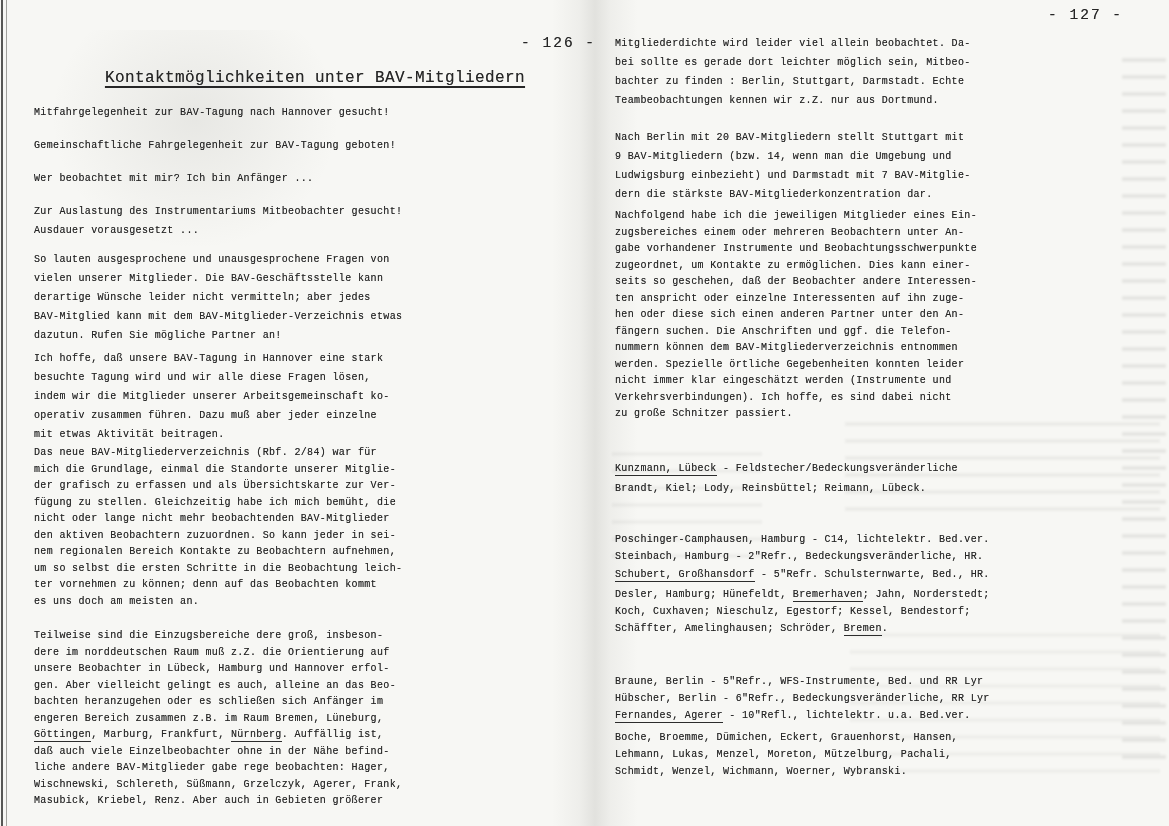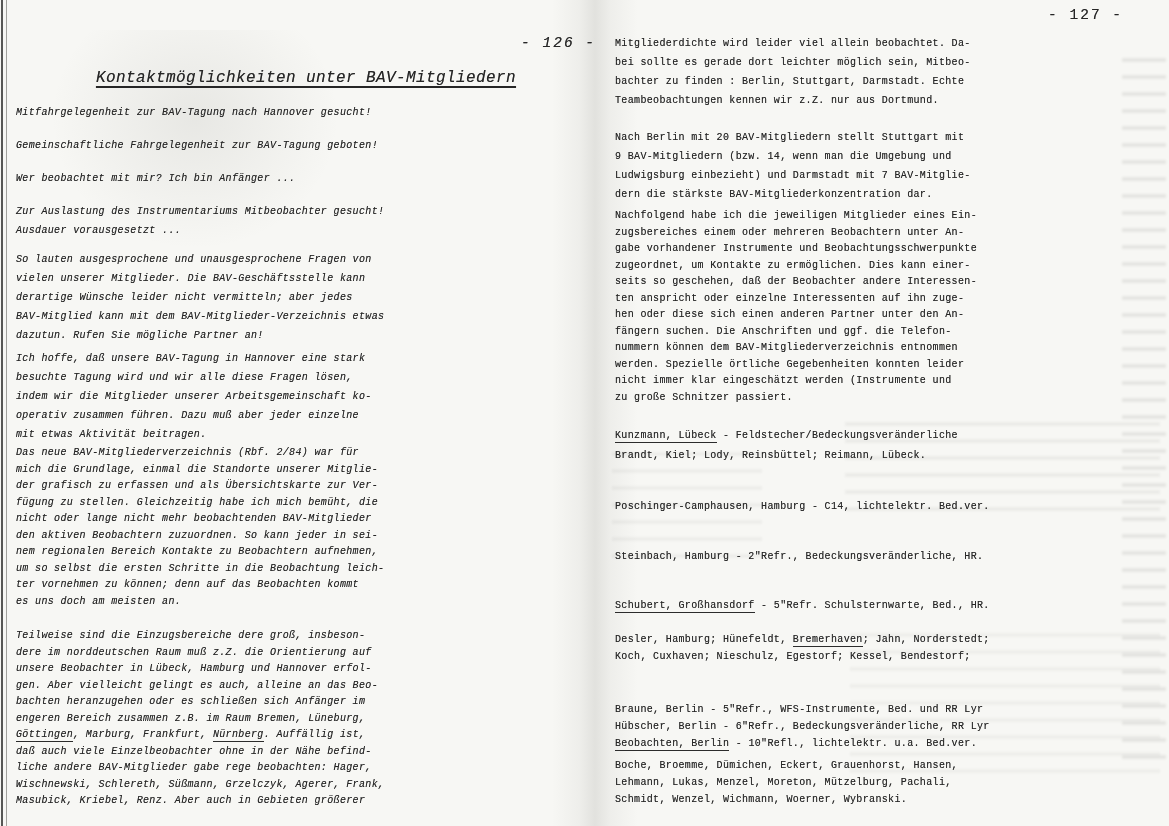--- a/index.html
+++ b/index.html
@@ -30,45 +30,45 @@
   .ghost-right   { left: 1122px; top: 58px;  width: 44px;  height: 710px; opacity: .20; }
   .ghost-mid     { left: 845px;  top: 422px; width: 315px; height: 102px; opacity: .13; }
   .ghost-leftcol { left: 612px;  top: 452px; width: 150px; height: 112px; opacity: .11; }
   .ghost-bottom  { left: 850px;  top: 633px; width: 310px; height: 146px; opacity: .10; }
   .blob {
     position: absolute; left: 50px; top: 30px; width: 290px; height: 220px; pointer-events: none;
     background: radial-gradient(ellipse at 50% 40%, rgba(120,120,112,.12), rgba(120,120,112,0) 70%);
   }
   
   .page { position: absolute; top: 0; bottom: 0; }
-  .page-left  { left: 0;     width: 596px; padding-left: 16px; box-sizing: border-box; font-style: italic; }
+  .page-left  { left: 0;     width: 596px; padding-left: 34px; box-sizing: border-box; }
   .page-right { left: 596px; width: 573px; padding-left: 19px; box-sizing: border-box; }
   .pagenum {
     text-align: right; font-size: 14.5px; letter-spacing: 2px;
     height: 19px; line-height: 19px;
     text-shadow: 0 0 .4px rgba(20,20,20,.55);
   }
   .page-left  .pagenum { margin-top: 34px; }
   .page-right .pagenum { margin-top: 6px; margin-right: 46px; }
   .heading {
     text-align: center; margin-top: 16px; font-size: 16px; letter-spacing: .4px;
     text-decoration: underline; text-underline-offset: 4px;
     text-decoration-thickness: 1.5px;
     text-shadow: 0 0 .4px rgba(20,20,20,.55);
   }
   .para { font-size: 10px; letter-spacing: .35px; text-shadow: 0 0 .4px rgba(20,20,20,.5); }
   .tline { white-space: pre; }
   .lh19  .tline { height: 19px;   line-height: 19px; }
   .lh165 .tline { height: 16.5px; line-height: 16.5px; }
-  .lh175 .tline { height: 17.5px; line-height: 17.5px; margin-top: 32px; }
+  .lh175 .tline { height: 17.5px; line-height: 17.5px; }
   .lh17  .tline { height: 17px;   line-height: 17px; }
   .tline .u { border-bottom: 1.5px solid #2c2c2c; padding-bottom: 1px; }
-  .mt1{margin-top:1px} .mt3{margin-top:16px} .mt4{margin-top:4px} .mt5{margin-top:5px}
+  .mt1{margin-top:1px} .mt3{margin-top:3px} .mt4{margin-top:4px} .mt5{margin-top:5px}
   .mt6{margin-top:18px} .mt9{margin-top:9px} .mt10{margin-top:10px} .mt14{margin-top:14px}
-  .mt16{margin-top:16px} .mt32{margin-top:20px} .mt33{margin-top:33px} .mt36{margin-top:36px}
+  .mt16{margin-top:16px} .mt32{margin-top:36px} .mt33{margin-top:33px} .mt36{margin-top:36px}
 </style>
 </head>
 <body>
 
 <div class="stage">
 
   <div class="blob"></div>
   <div class="ghost ghost-right"></div>
   <div class="ghost ghost-mid"></div>
   <div class="ghost ghost-leftcol"></div>
@@ -153,41 +153,43 @@
         <div class="tline"><span>zugsbereiches einem oder mehreren Beobachtern unter An-</span></div>
         <div class="tline"><span>gabe vorhandener Instrumente und Beobachtungsschwerpunkte</span></div>
         <div class="tline"><span>zugeordnet, um Kontakte zu ermöglichen. Dies kann einer-</span></div>
         <div class="tline"><span>seits so geschehen, daß der Beobachter andere Interessen-</span></div>
         <div class="tline"><span>ten anspricht oder einzelne Interessenten auf ihn zuge-</span></div>
         <div class="tline"><span>hen oder diese sich einen anderen Partner unter den An-</span></div>
         <div class="tline"><span>fängern suchen. Die Anschriften und ggf. die Telefon-</span></div>
         <div class="tline"><span>nummern können dem BAV-Mitgliederverzeichnis entnommen</span></div>
         <div class="tline"><span>werden. Spezielle örtliche Gegebenheiten konnten leider</span></div>
         <div class="tline"><span>nicht immer klar eingeschätzt werden (Instrumente und</span></div>
+        <div class="tline"><span>Verkehrsverbindungen). Ich hoffe, es sind dabei nicht</span></div>
         <div class="tline"><span>zu große Schnitzer passiert.</span></div>
       </div>
     <div class="para lh19 mt32">
         <div class="tline"><span class="u">Kunzmann, Lübeck</span><span> - Feldstecher/Bedeckungsveränderliche</span></div>
       </div>
     <div class="para lh19 mt1">
         <div class="tline"><span>Brandt, Kiel; Lody, Reinsbüttel; Reimann, Lübeck.</span></div>
       </div>
     <div class="para lh175 mt33">
         <div class="tline"><span>Poschinger-Camphausen, Hamburg - C14, lichtelektr. Bed.ver.</span></div>
         <div class="tline"><span>Steinbach, Hamburg - 2"Refr., Bedeckungsveränderliche, HR.</span></div>
         <div class="tline"><span class="u">Schubert, Großhansdorf</span><span> - 5"Refr. Schulsternwarte, Bed., HR.</span></div>
       </div>
     <div class="para lh17 mt3">
         <div class="tline"><span>Desler, Hamburg; Hünefeldt, </span><span class="u">Bremerhaven</span><span>; Jahn, Norderstedt;</span></div>
         <div class="tline"><span>Koch, Cuxhaven; Nieschulz, Egestorf; Kessel, Bendestorf;</span></div>
+        <div class="tline"><span>Schäffter, Amelinghausen; Schröder, </span><span class="u">Bremen</span><span>.</span></div>
       </div>
     <div class="para lh17 mt36">
         <div class="tline"><span>Braune, Berlin - 5"Refr., WFS-Instrumente, Bed. und RR Lyr</span></div>
         <div class="tline"><span>Hübscher, Berlin - 6"Refr., Bedeckungsveränderliche, RR Lyr</span></div>
-        <div class="tline"><span class="u">Beobachten, Berlin</span><span> - 10"Refl., lichtelektr. u.a. Bed.ver.</span></div>
+        <div class="tline"><span class="u">Fernandes, Agerer</span><span> - 10"Refl., lichtelektr. u.a. Bed.ver.</span></div>
       </div>
     <div class="para lh17 mt5">
         <div class="tline"><span>Boche, Broemme, Dümichen, Eckert, Grauenhorst, Hansen,</span></div>
         <div class="tline"><span>Lehmann, Lukas, Menzel, Moreton, Mützelburg, Pachali,</span></div>
         <div class="tline"><span>Schmidt, Wenzel, Wichmann, Woerner, Wybranski.</span></div>
       </div>
   </div>
 
 </div>
 

